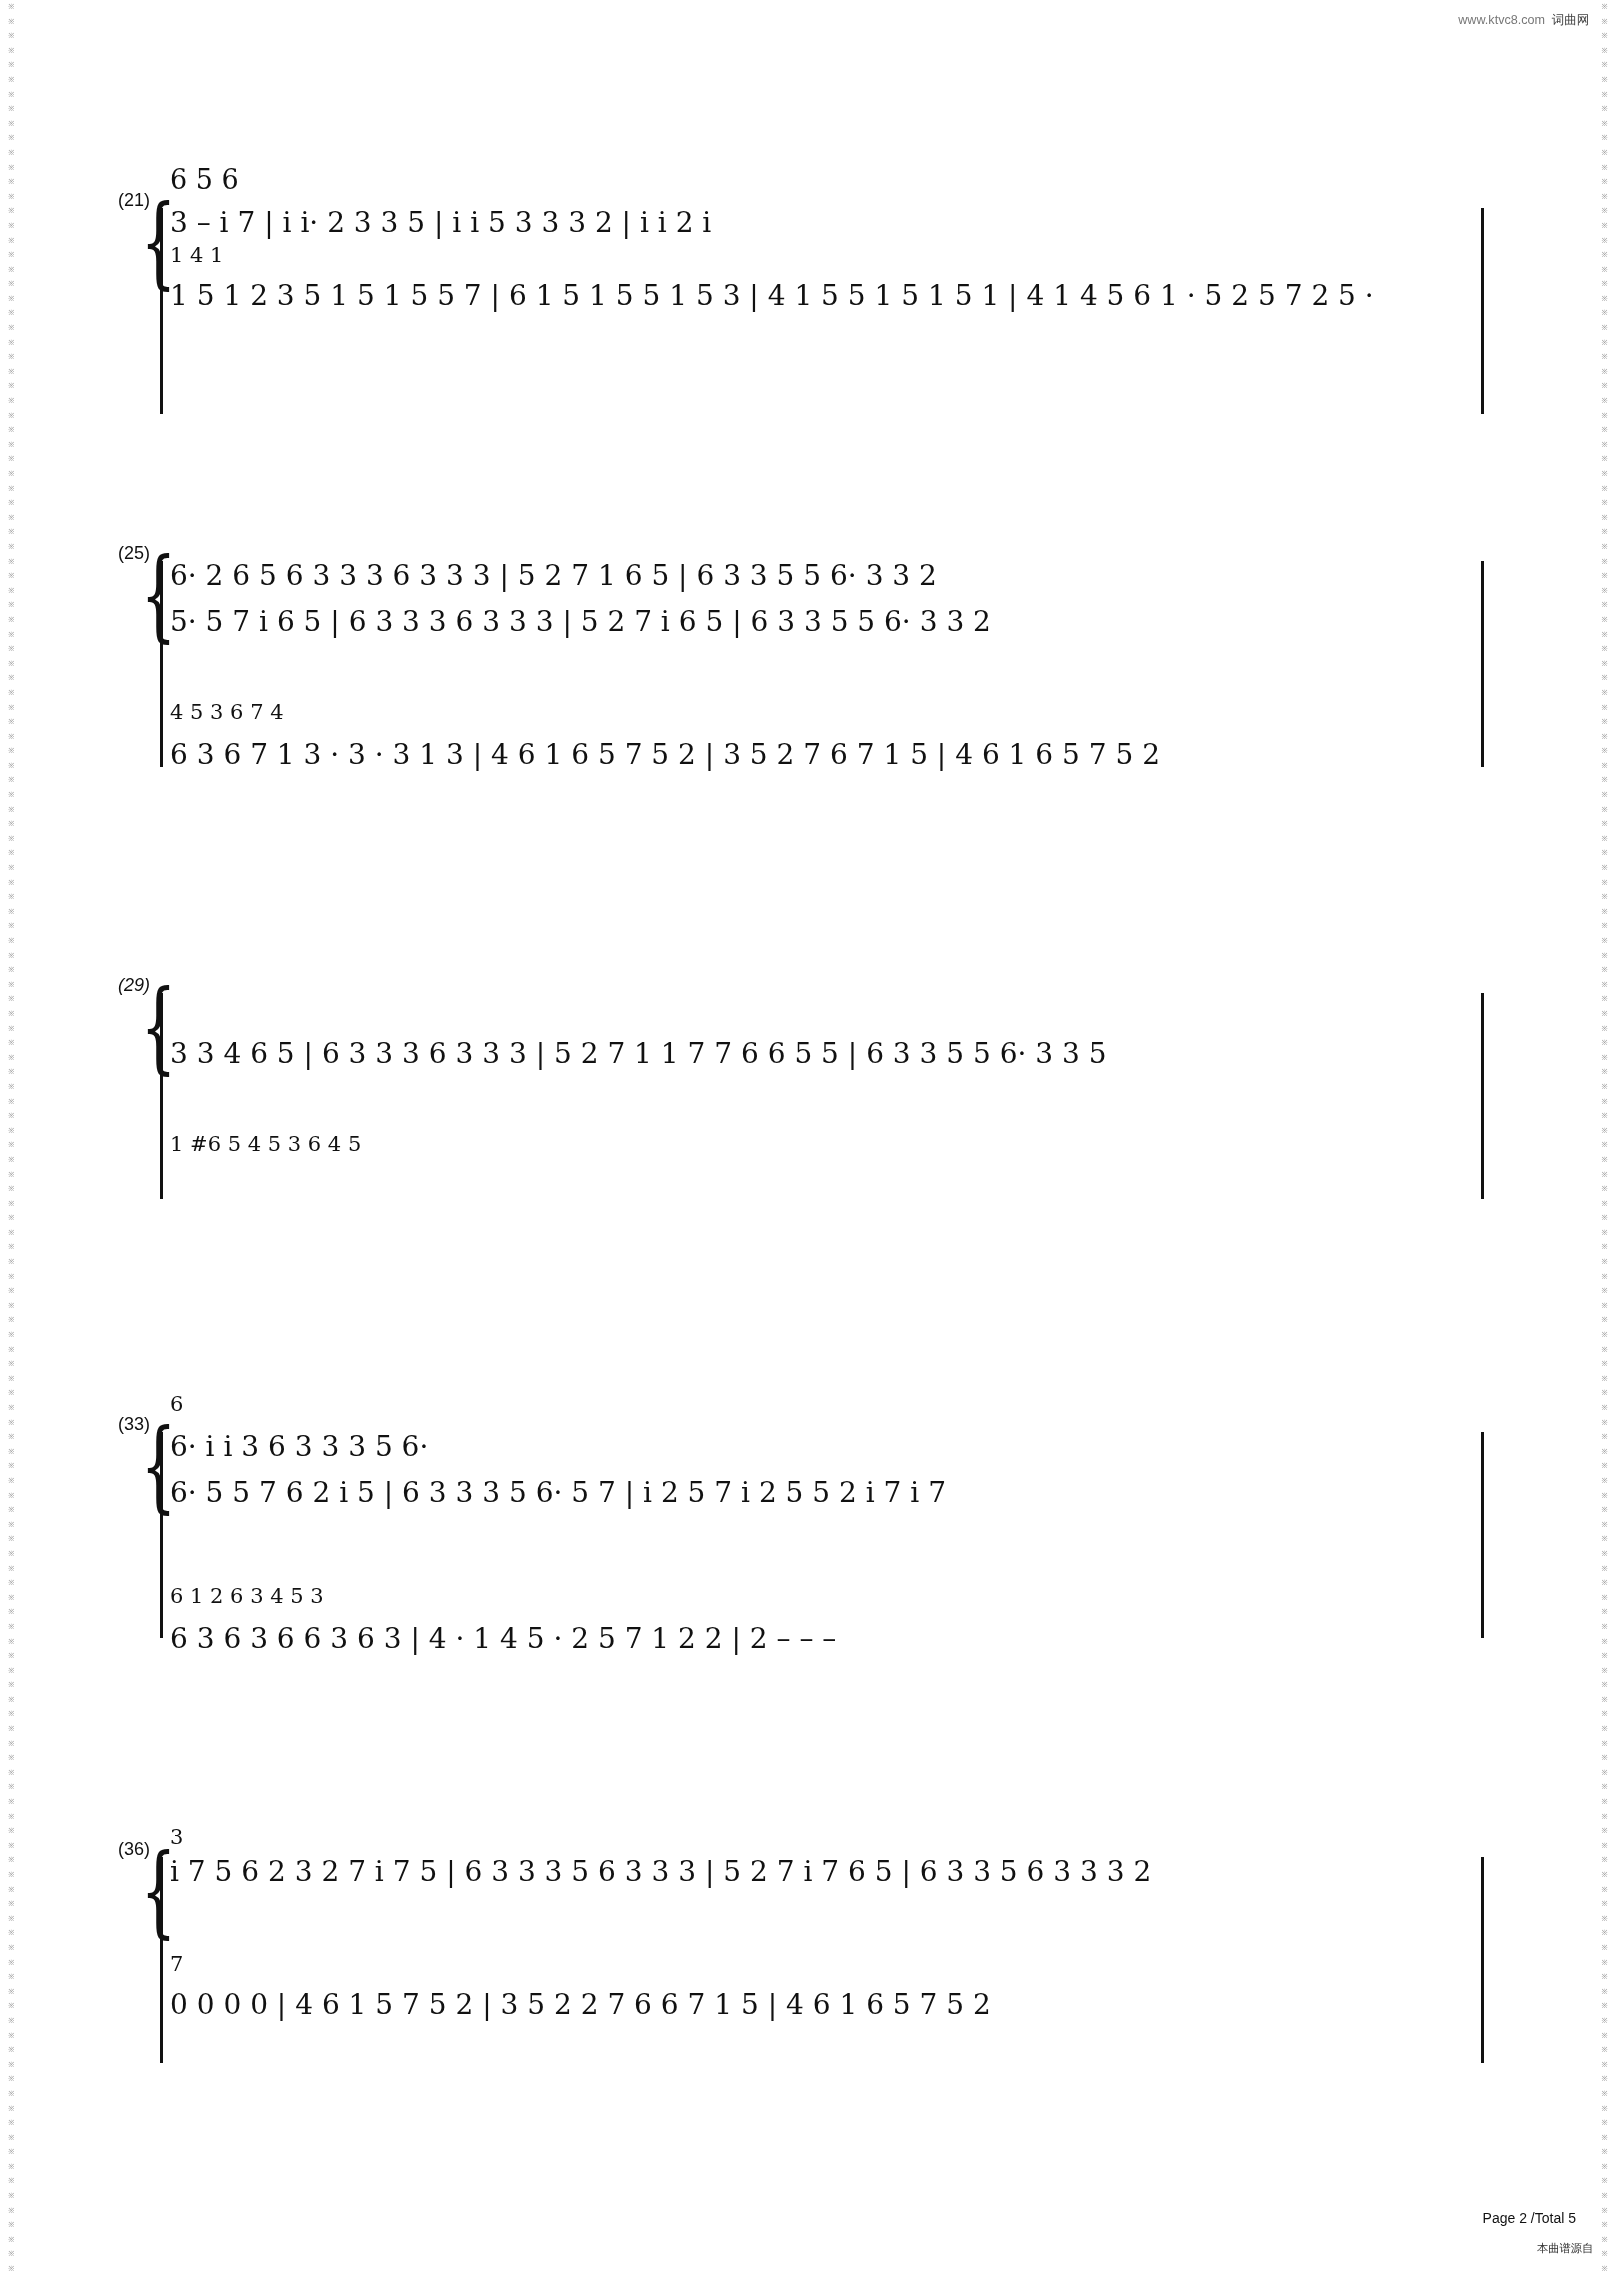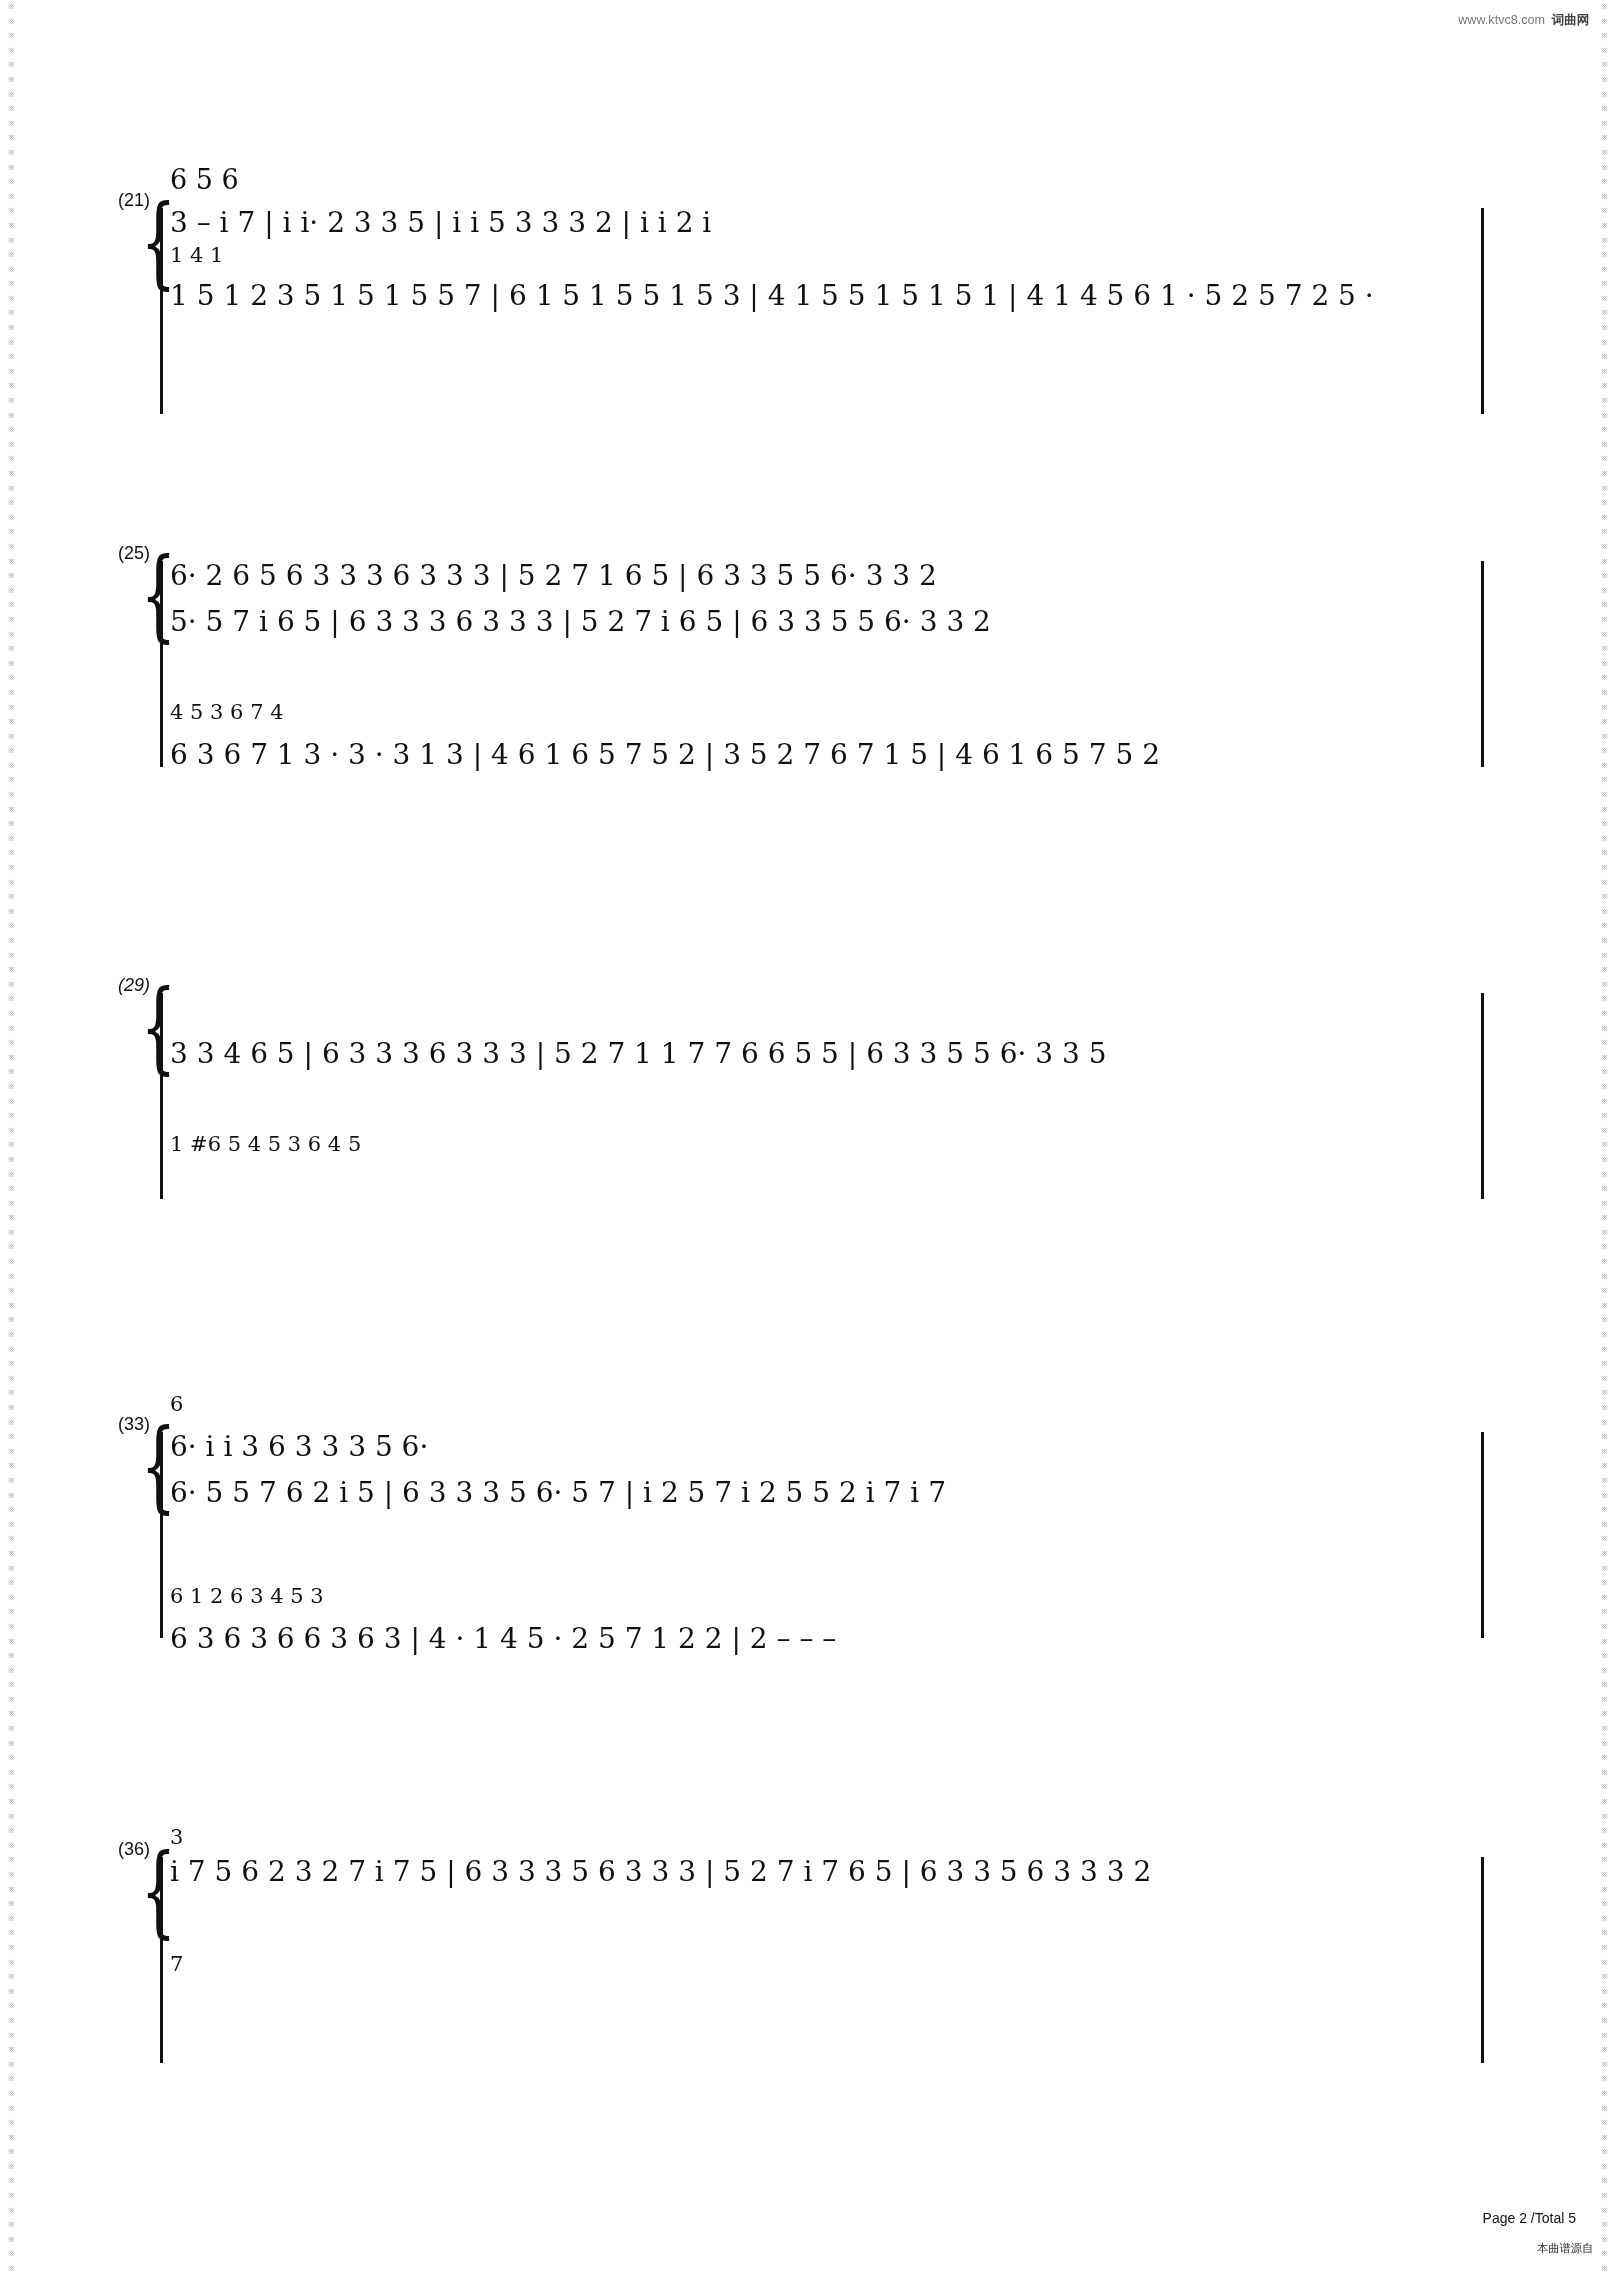--- a/index.html
+++ b/index.html
@@ -39,21 +39,21 @@
 
   .watermark-tl {
     position: absolute;
     top: 12px;
     right: 26.6px;
     font-size: 12.6px;
     color: #555;
     font-family: "Liberation Sans", sans-serif;
   }
   .watermark-tl .site { color: #777; margin-right: 6.6px; }
-  .watermark-tl .cn { color: #444; font-weight: bold; }
+  .watermark-tl .cn { color: #444; }
 
   .watermark-br {
     position: absolute;
     bottom: 17.3px;
     right: 22.6px;
     font-size: 11.3px;
     color: #333;
     font-family: "Liberation Sans", sans-serif;
   }
   .page-footer {
@@ -481,20 +481,21 @@
         <div class="staffline" style="top: 199px;">6 3   6 3 6 6 3   6 3 |  4 ·      1 4   5 · 2 5  7 1 2 2 |  2   –   –   –</div>
         <div class="staffline" style="top: 161px; font-size: 21px;">6       1 2  6 3    4          5        3</div>
       </div>
       <div class="system" style="position: absolute; left: 0px; top: 1848px; width: 1616px; height: 346px;">
         <div class="sys-label" style="top: -9.3px;">(36)</div>
         <div class="brace" style="top: 6.6px;">{</div>
         <div class="barline" style="left: 160px; top: 9.3px; height: 206px;"></div>
         <div class="barline" style="left: 1481px; top: 9.3px; height: 206px;"></div>
         <div class="staffline" style="top: 6.6px;">i 7 5  6 2 3 2  7 i   7 5 |  6 3 3 3 5   6 3 3 3 |  5    2 7  i 7  6 5 |  6 3 3 5  6  3 3 3 2</div>
         <div class="staffline" style="top: -22.6px; font-size: 21px;">3</div>
+        <div class="staffline" style="top: 140px;">0    0    0    0 |  4 6  1    5 7  5 2 |  3 5 2 2 7   6 6 7 1 5 |  4 6  1 6   5 7  5 2</div>
         <div class="staffline" style="top: 104px; font-size: 21px;">7</div>
       </div>
     </div>
 
   <div class="page-footer">Page 2 /Total 5</div>
   <div class="watermark-br">本曲谱源自</div>
 </div>
 
 
 </body></html>

